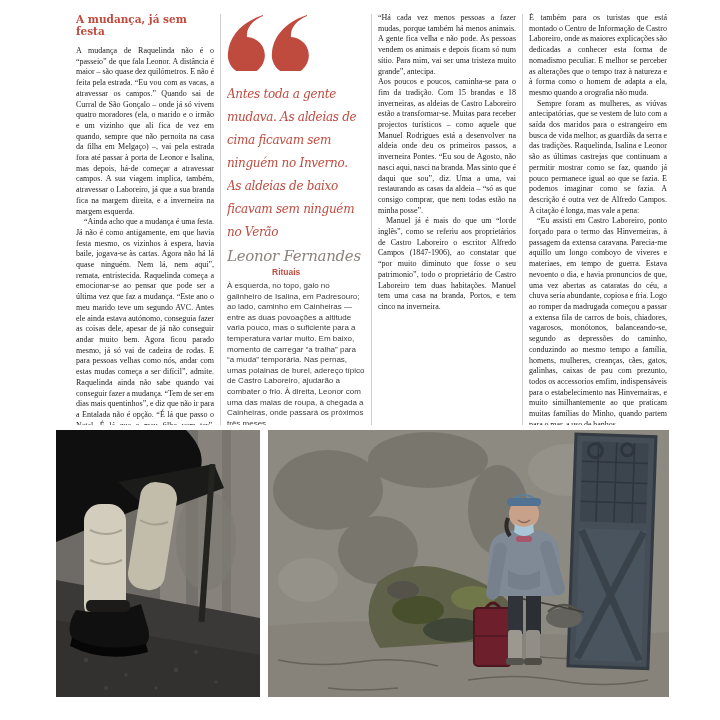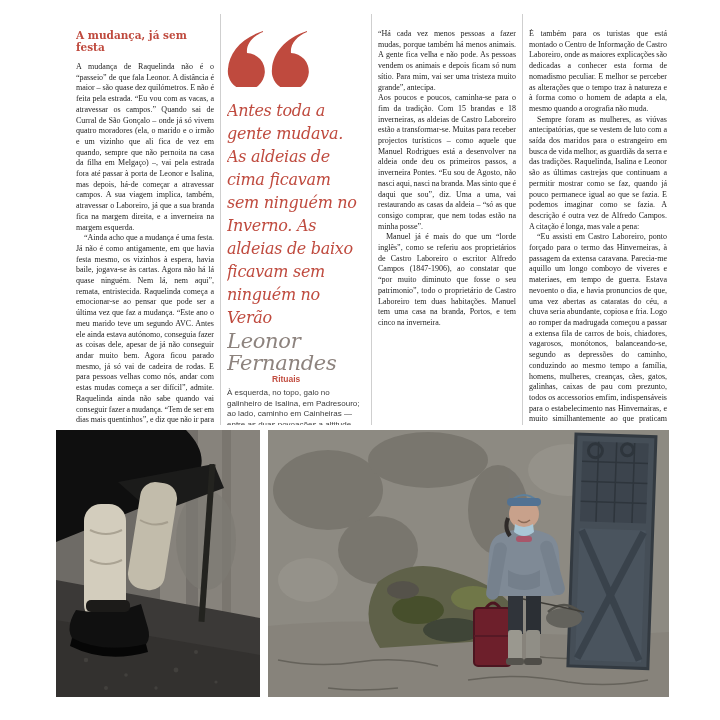--- a/index.html
+++ b/index.html
@@ -1,43 +1,43 @@
 <!DOCTYPE html>
 <html><head>
 <meta charset="utf-8">
 <style>
   html,body{margin:0;padding:0;background:#ffffff;}
   .page{
     position:relative;width:720px;height:720px;background:#ffffff;
     overflow:hidden;font-family:"Liberation Serif",serif;
   }
   .content{position:absolute;left:76px;top:13px;width:591px;height:412px;display:flex;}
-  .col{width:138px;overflow:hidden;display:flex;flex-direction:column;margin-top:16px;}
+  .col{width:138px;overflow:hidden;display:flex;flex-direction:column;}
   .vr{width:1px;background:#cfcfcf;margin:1px 6px 0 6px;align-self:stretch;}
   .section-heading{
     font-family:"DejaVu Serif",serif;font-size:10.5px;font-weight:bold;
     color:#bf4a3e;margin:0 0 9px 0;line-height:12px;letter-spacing:0;
   }
   .sub-heading{
     font-family:"DejaVu Serif",serif;font-size:10.5px;font-weight:bold;
     color:#bf4a3e;margin:11px 0 7px 0;line-height:12px;
   }
   .body p{
     font-size:8px;line-height:10.7px;margin:0;text-align:justify;
     color:#1c1c1c;word-spacing:-0.3px;
   }
   .body p + p{text-indent:8px;}
   .quote-col{display:flex;flex-direction:column;}
   .qmark-wrap{height:56px;margin-top:2px;}
   .quote-text{
-    font-family:"DejaVu Serif",serif;font-style:italic;font-size:16px;
+    font-family:"DejaVu Serif",serif;font-style:italic;font-size:12px;
     line-height:23px;color:#bf4a3e;margin-top:12px;letter-spacing:-0.3px;
   }
   .quote-author{
-    font-family:"DejaVu Serif",serif;font-style:italic;font-size:21px;
+    font-family:"DejaVu Serif",serif;font-style:italic;font-size:15px;
     line-height:22px;color:#8d837e;margin-top:1px;letter-spacing:-0.3px;
   }
   .caption-block{margin-top:auto;font-family:"Liberation Sans",sans-serif;}
   .caption-heading{color:#c24e41;font-weight:bold;font-size:8.5px;margin:0 0 4px 0;line-height:10px;padding-left:45px;}
   .caption-text{font-size:8px;line-height:10.6px;color:#3c3c3c;margin:0;}
   .photos{position:absolute;left:56px;top:430px;display:flex;gap:8px;}
   .photo{display:block;}
 </style>
 </head>
 <body>

